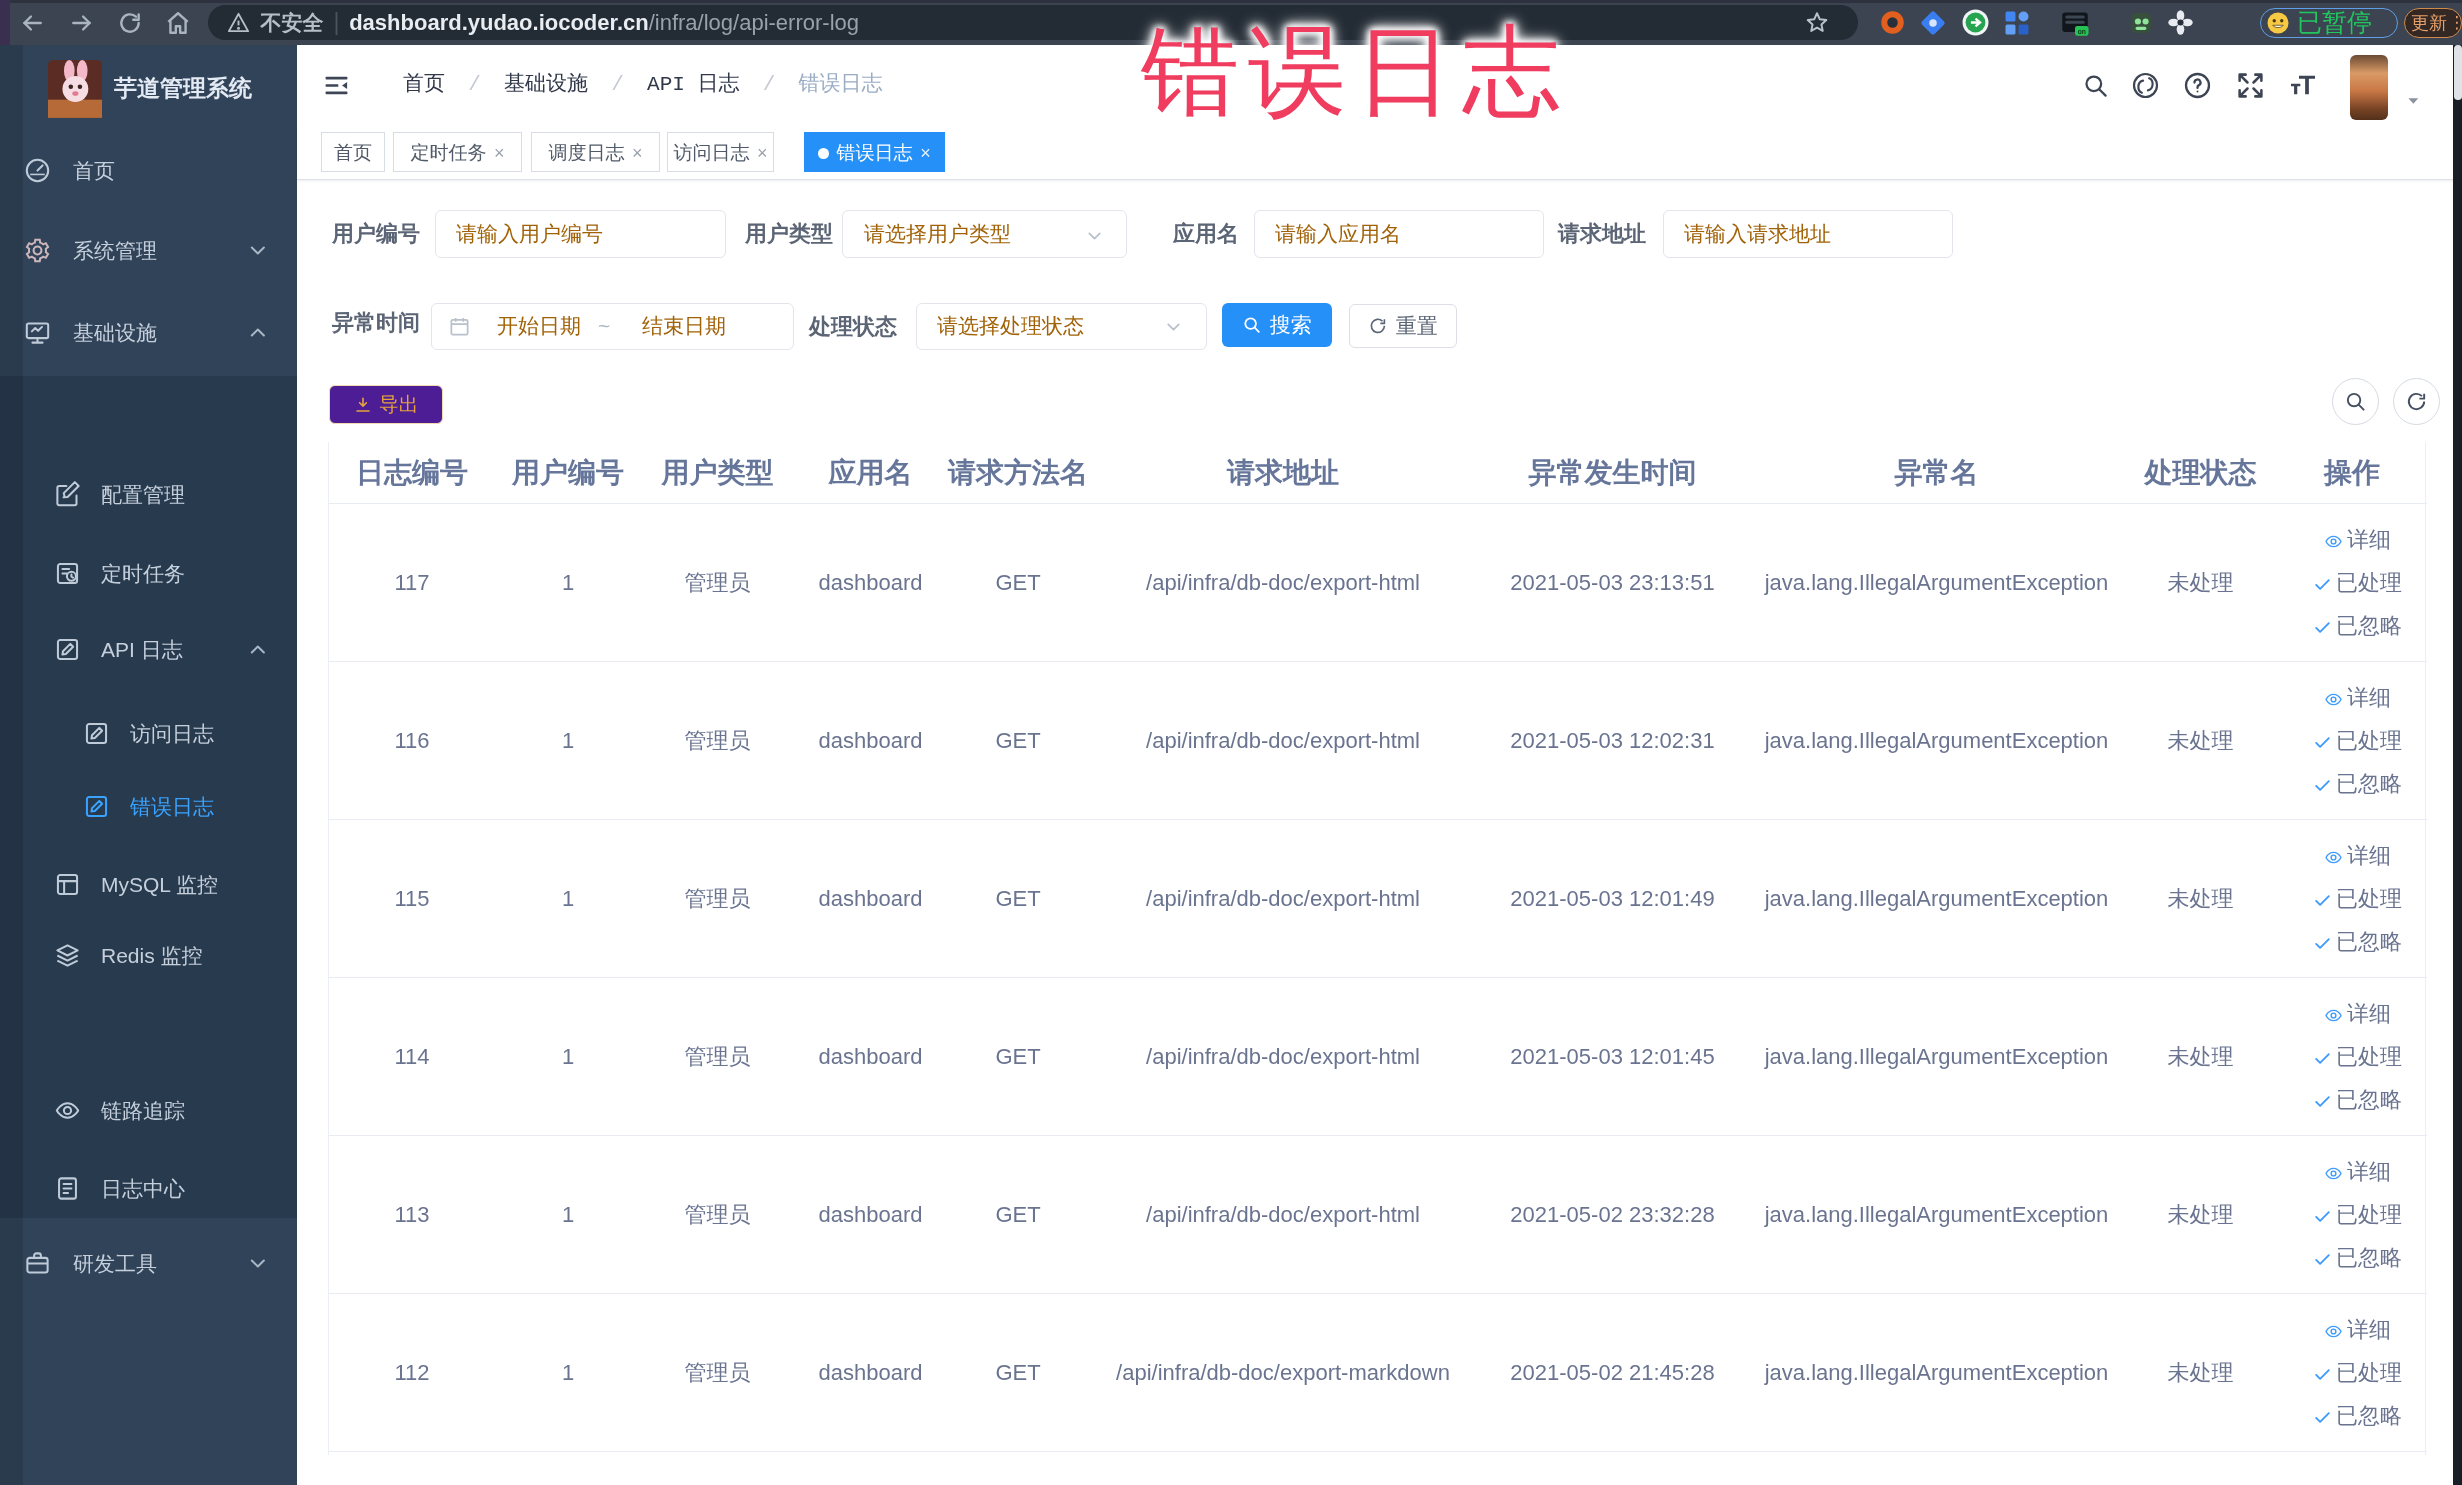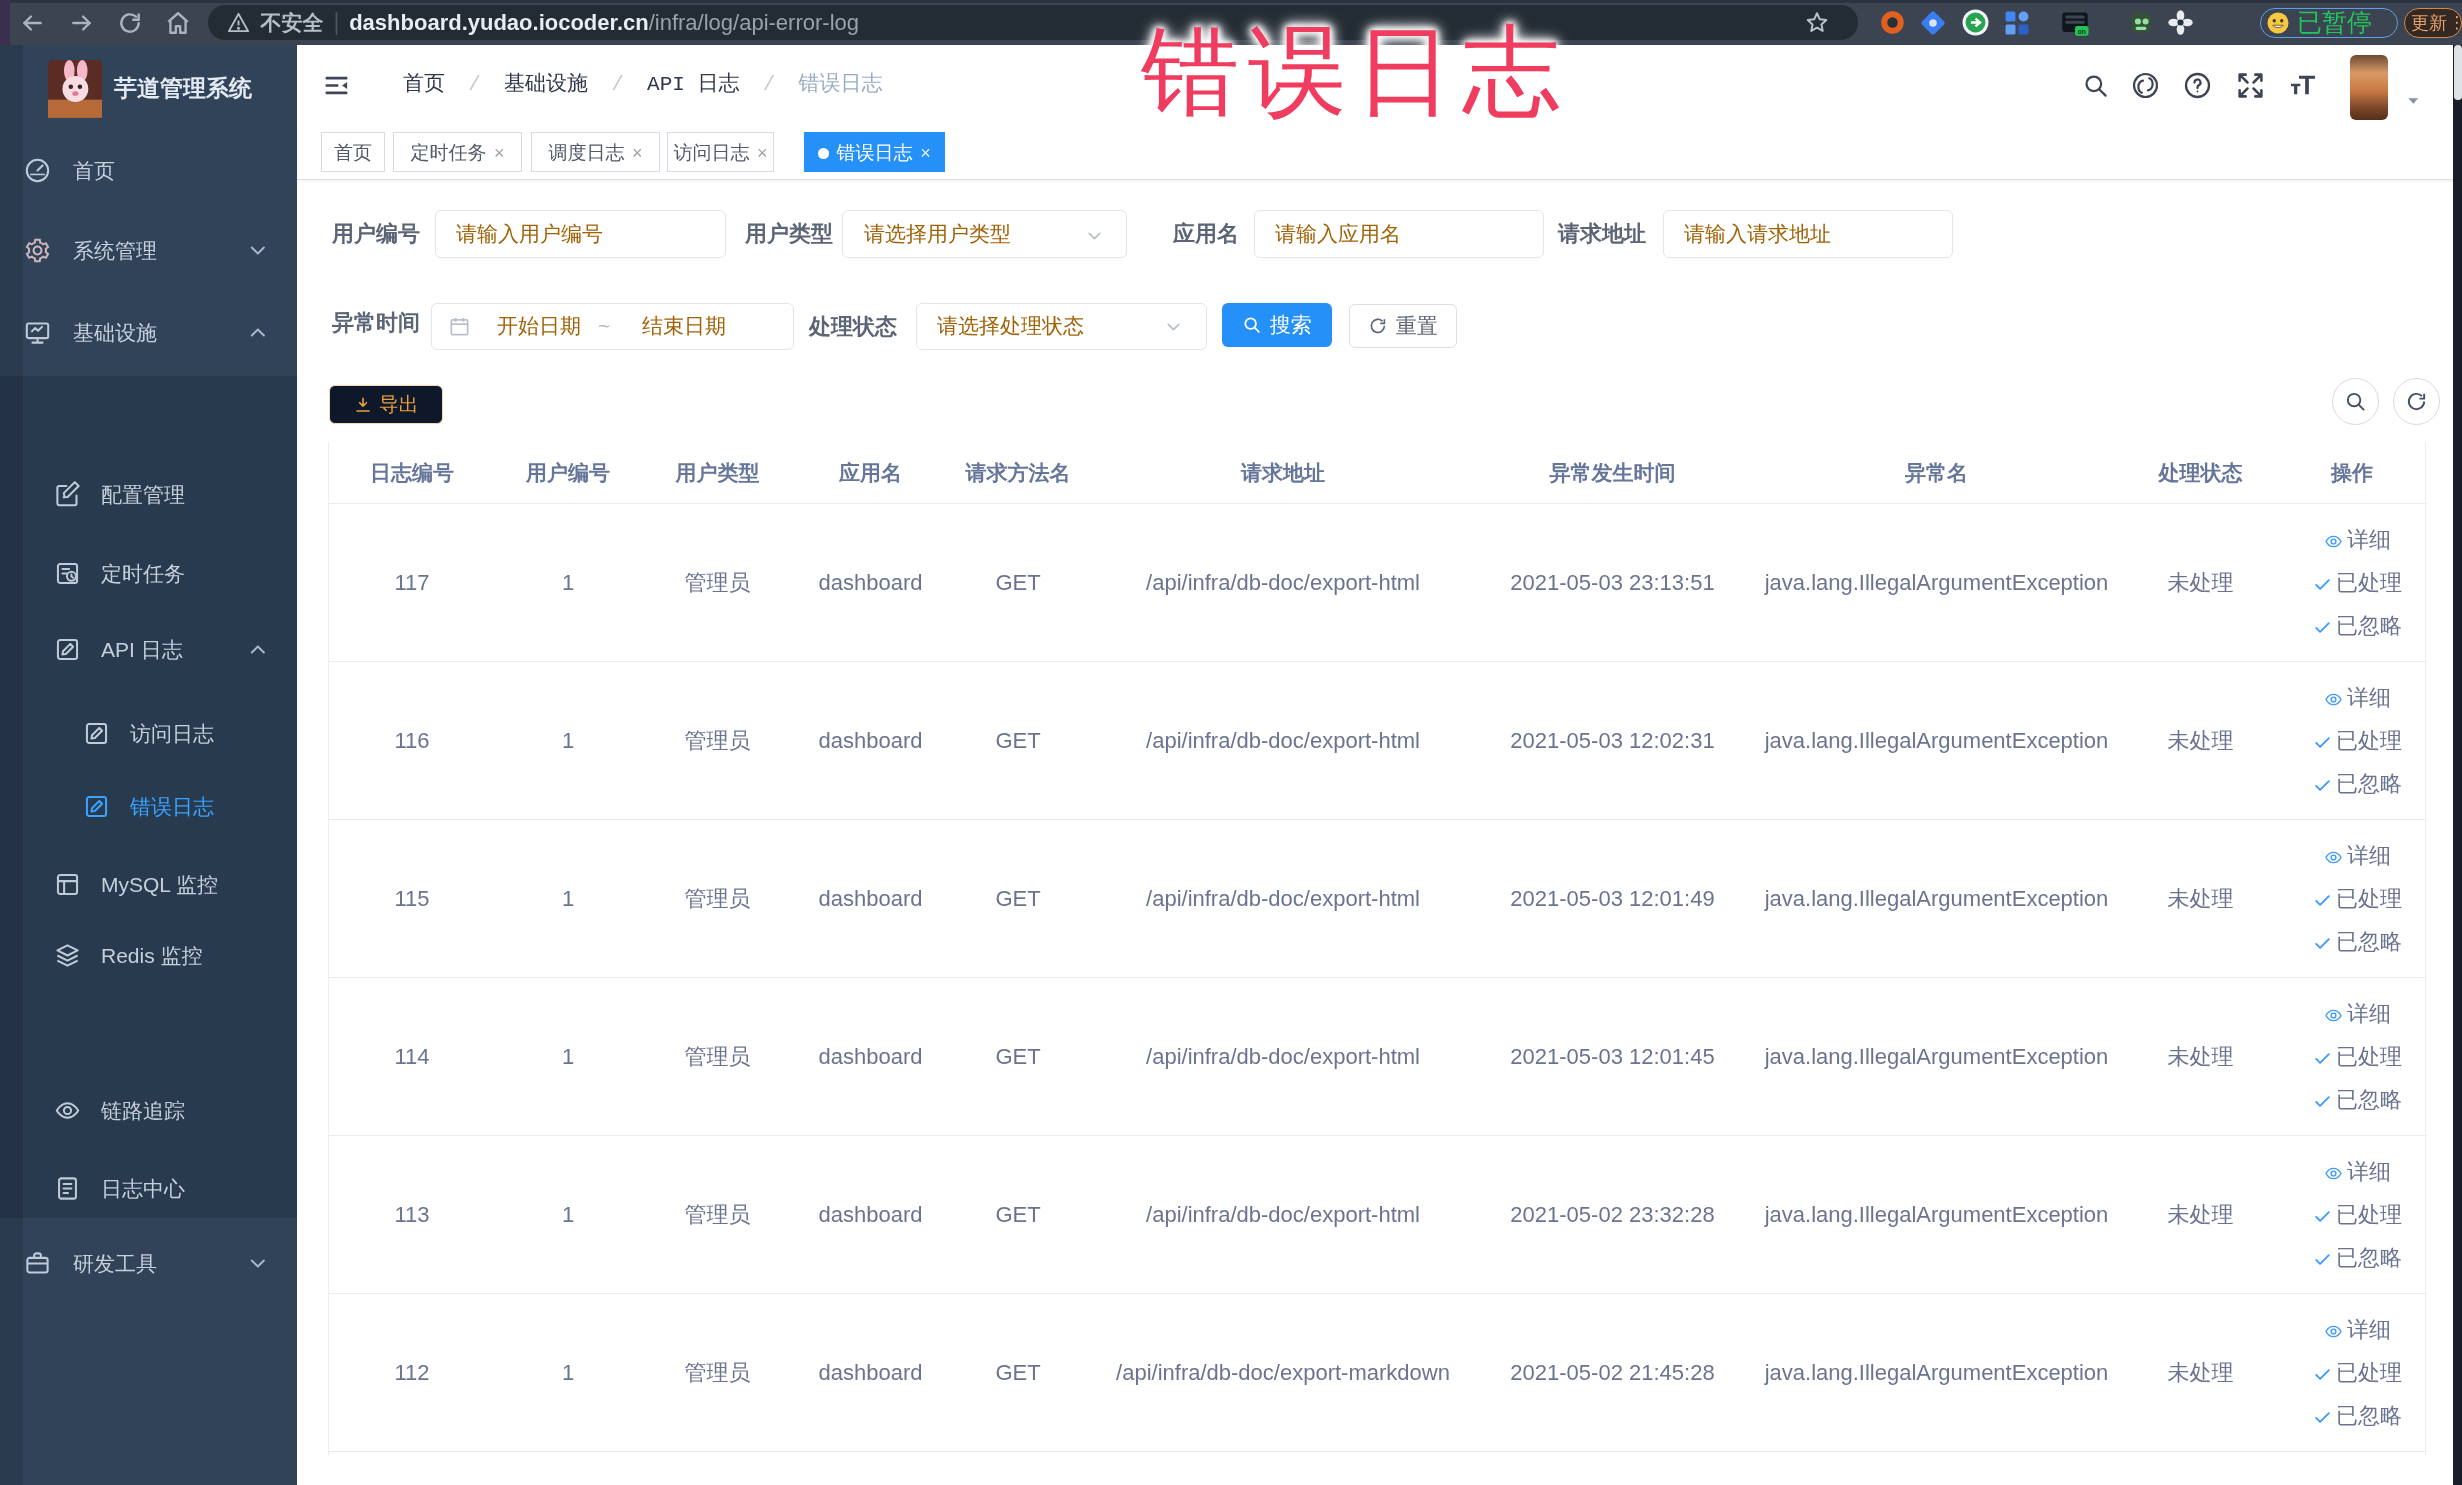--- a/index.html
+++ b/index.html
@@ -31,21 +31,21 @@
 .tag .x{color:#9aa1ac;font-size:18px;margin-left:7.6px;}
 .tag.active{background:#2590f7;border-color:#2590f7;color:#fff;}
 
 .flabel{position:absolute;font-size:22px;color:#5c6575;font-weight:bold;text-align:right;}
 .finput{position:absolute;height:48px;border:1.5px solid #e2e6ec;border-radius:6px;box-sizing:border-box;background:#fff;}
 .ph{position:absolute;font-size:21px;color:#a16207;white-space:nowrap;}
 .btn{position:absolute;height:44px;border-radius:6px;box-sizing:border-box;font-size:21px;display:flex;align-items:center;justify-content:center;}
 
 .tbl{position:absolute;left:328px;top:442px;width:2098px;}
 table.el{border-collapse:collapse;width:2098px;table-layout:fixed;}
-table.el th{height:61px;font-size:21px;font-weight:bold;color:#66769b;text-align:center;border-bottom:0.8px solid #e8ecf3;padding:0;}
+table.el th{height:61px;font-size:28px;font-weight:bold;color:#66769b;text-align:center;border-bottom:0.8px solid #e8ecf3;padding:0;}
 table.el td{height:157px;font-size:22px;color:#6a7490;text-align:center;border-bottom:0.8px solid #e9ecf4;padding:0;white-space:nowrap;}
 .acts{font-size:18px;color:#3f9cfb;line-height:43px;padding-left:10.6px !important;}
 .acts svg{vertical-align:-3.8px;margin-right:4.5px;}
 
 .vline{position:absolute;width:0.8px;background:#ebeef5;}
 .scrollbar{position:absolute;left:2453px;top:45px;width:9px;height:1440px;background:#191d25;}
 .scrollbar .thumb{position:absolute;left:0.8px;top:0px;width:8.3px;height:55px;background:#dfe2e6;border-radius:3.8px;}
 .redmark{position:absolute;left:1141px;top:18px;font-size:98px;line-height:106px;letter-spacing:9px;font-weight:400;color:#ef3c5f;white-space:nowrap;
  text-shadow:0 0 7.6px #fff,0 0 7.6px #fff,0 0 10.6px #fff,0 0 13.6px #fff,0 0 16.7px #fff;}
 </style>
@@ -394,21 +394,21 @@
           <path d="M15.5 15.5L20.5 20.5" stroke-linecap="round"></path>
         </svg>搜索
     </div>
     <div class="btn" style="left:1349px;top:304px;width:108px;background:#fff;border:1.5px solid #dcdfe6;color:#5c6575;">
       <svg width="19.7" height="19.7" viewBox="0 0 24 24" fill="none" stroke="#5c6575" stroke-width="2" style="margin-right:7.6px;">
           <path d="M20 12a8 8 0 1 1-2.3-5.6"></path>
           <path d="M20 4v5h-5" stroke-linejoin="round"></path>
         </svg>重置
     </div>
 
-    <div class="btn" style="left:329px;top:385px;width:114px;height:39px;background:#0f172a;border:1.5px solid #f5dab1;color:#e6a23c;font-size:19.7px;">
+    <div class="btn" style="left:329px;top:385px;width:114px;height:39px;background:#4c1d95;border:1.5px solid #f5dab1;color:#e6a23c;font-size:19.7px;">
       <svg width="18" height="18" viewBox="0 0 24 24" fill="none" stroke="#e6a23c" stroke-width="2.2" style="margin-right:7.6px;">
           <path d="M12 3v10M7.5 9l4.5 4.5L16.5 9" stroke-linecap="round" stroke-linejoin="round"></path>
           <path d="M4 20h16" stroke-linecap="round"></path>
         </svg>导出
     </div>
 
     <div style="position:absolute;left:2332px;top:378px;width:47px;height:47px;border:1.5px solid #d5dae2;border-radius:50%;box-sizing:border-box;display:flex;align-items:center;justify-content:center;">
       <svg width="23" height="23" viewBox="0 0 24 24" fill="none" stroke="#465063" stroke-width="2">
           <circle cx="10.5" cy="10.5" r="6.5"></circle>
           <path d="M15.5 15.5L20.5 20.5" stroke-linecap="round"></path>

